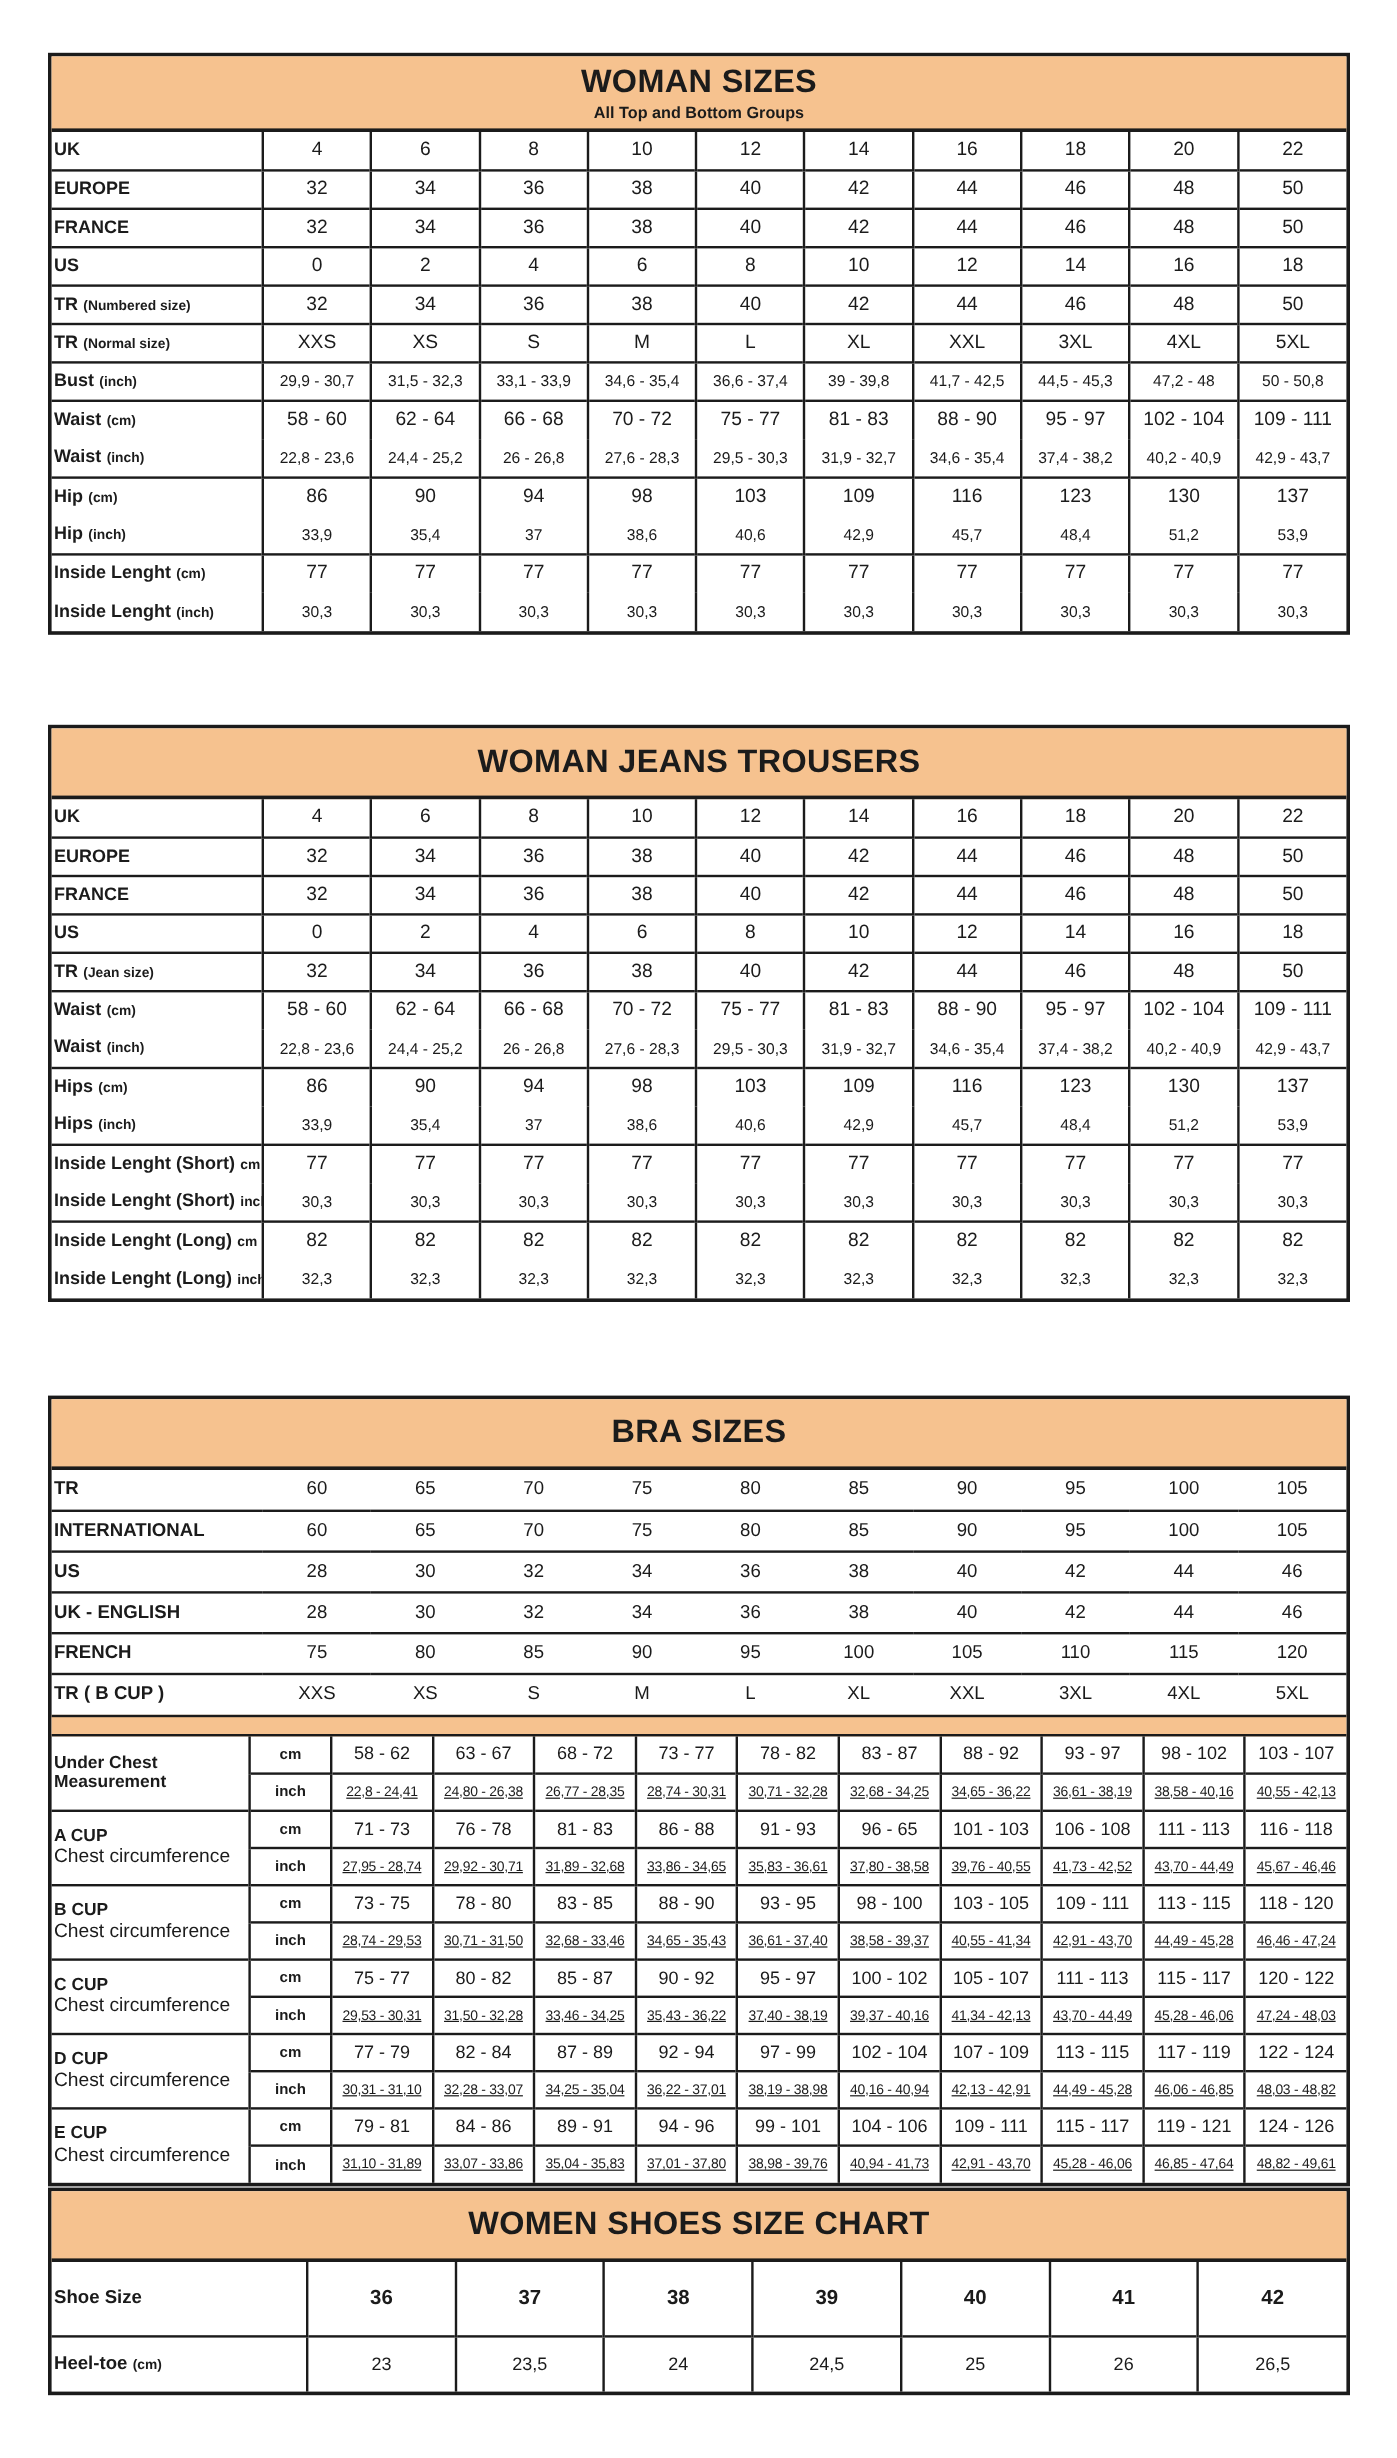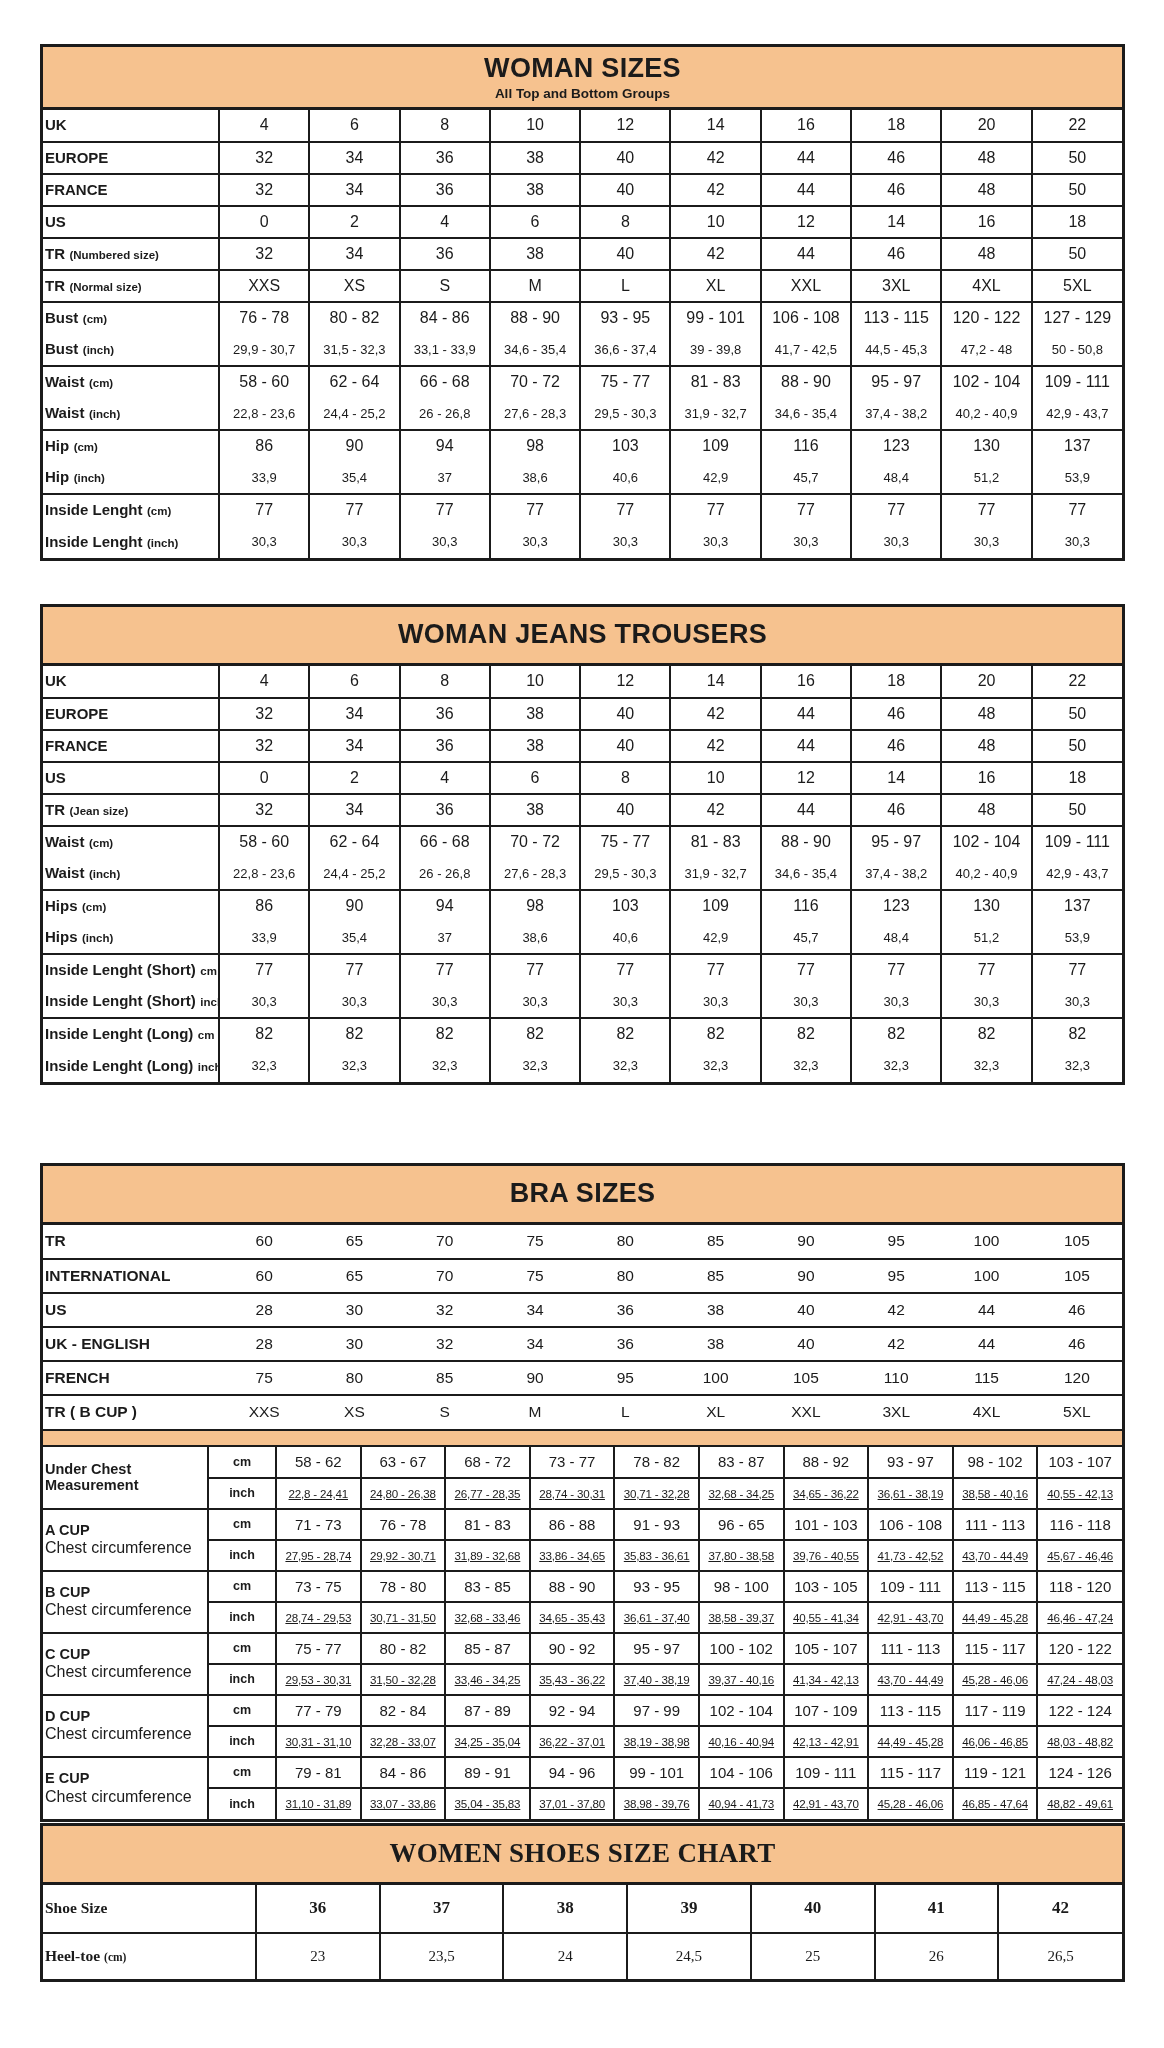--- a/index.html
+++ b/index.html
@@ -6,21 +6,21 @@
   html,body{margin:0;padding:0;}
   body{
     width:1164px;height:2048px;background:#ffffff;
     font-family:"Liberation Sans",sans-serif;color:var(--ink);
   }
   .page{position:relative;width:1164px;height:2048px;background:#fff;overflow:hidden;}
   .tbl{
     position:absolute;left:40px;width:1085px;box-sizing:border-box;
     border:3px solid var(--ink);background:#fff;
   }
-  #t1{top:44px;} #t2{top:604px;} #t3{top:1163px;} #t4{top:1823px;font-family:Liberation Serif, serif;}
+  #t1{top:44px;} #t2{top:604px;} #t3{top:1163px;} #t4{top:1823px;}
 
   .hdr{background:var(--orange);border-bottom:3px solid var(--ink);text-align:center;padding:7px 0 6px;}
   .hdr-solo{padding:13px 0;}
   .title{font-size:27px;font-weight:700;letter-spacing:.3px;line-height:1.1;}
   .subtitle{font-size:13.5px;font-weight:700;margin-top:2px;}
 
   table.grid{width:100%;border-collapse:collapse;table-layout:fixed;}
   .grid tbody.sec{border-top:2.5px solid var(--ink);}
   .grid tbody.sec:first-of-type{border-top:none;}
   .grid th,.grid td{box-sizing:border-box;padding:0 2px;overflow:hidden;}
@@ -47,21 +47,21 @@
   .cups tr{height:31px;}
   .cups .lbl{white-space:normal;line-height:1.15;padding-right:4px;}
   .cups .lbl-main{font-size:14.5px;display:block;}
   .lbl-sub{font-size:16px;font-weight:400;display:block;margin-top:1px;}
   .cups td.unit{font-size:12.5px;font-weight:700;}
   .cups td.val{font-size:15px;}
   .cups tr.inchrow>td{border-top:2px solid var(--ink);}
   .cups tr.inchrow td.val{font-size:11.6px;letter-spacing:-0.2px;text-decoration:underline;}
 
   
-  .shoes tbody.sec.r0 tr{height:48px;}
+  .shoes tbody.sec.r0 tr{height:62px;}
   .shoes tbody.sec.r1 tr{height:46px;}
   .shoes tbody.sec.r0 td.val{font-size:17px;font-weight:700;}
   .shoes tbody.sec.r1 td.val{font-size:15px;}
   .shoes .lbl-main{font-size:15.5px;}
 </style>
 </head>
 <body>
 
 <div class="page">
 
@@ -168,33 +168,20 @@
             <td class="val">M</td>
             <td class="val">L</td>
             <td class="val">XL</td>
             <td class="val">XXL</td>
             <td class="val">3XL</td>
             <td class="val">4XL</td>
             <td class="val">5XL</td>
           </tr>
         </tbody>
         <tbody class="sec">
-          <tr>
-            <th class="lbl"><span class="lbl-main">Bust</span> <span class="lbl-suffix">(cm)</span></th>
-            <td class="val">76 - 78</td>
-            <td class="val">80 - 82</td>
-            <td class="val">84 - 86</td>
-            <td class="val">88 - 90</td>
-            <td class="val">93 - 95</td>
-            <td class="val">99 - 101</td>
-            <td class="val">106 - 108</td>
-            <td class="val">113 - 115</td>
-            <td class="val">120 - 122</td>
-            <td class="val">127 - 129</td>
-          </tr>
           <tr class="small">
             <th class="lbl"><span class="lbl-main">Bust</span> <span class="lbl-suffix">(inch)</span></th>
             <td class="val">29,9 - 30,7</td>
             <td class="val">31,5 - 32,3</td>
             <td class="val">33,1 - 33,9</td>
             <td class="val">34,6 - 35,4</td>
             <td class="val">36,6 - 37,4</td>
             <td class="val">39 - 39,8</td>
             <td class="val">41,7 - 42,5</td>
             <td class="val">44,5 - 45,3</td>

